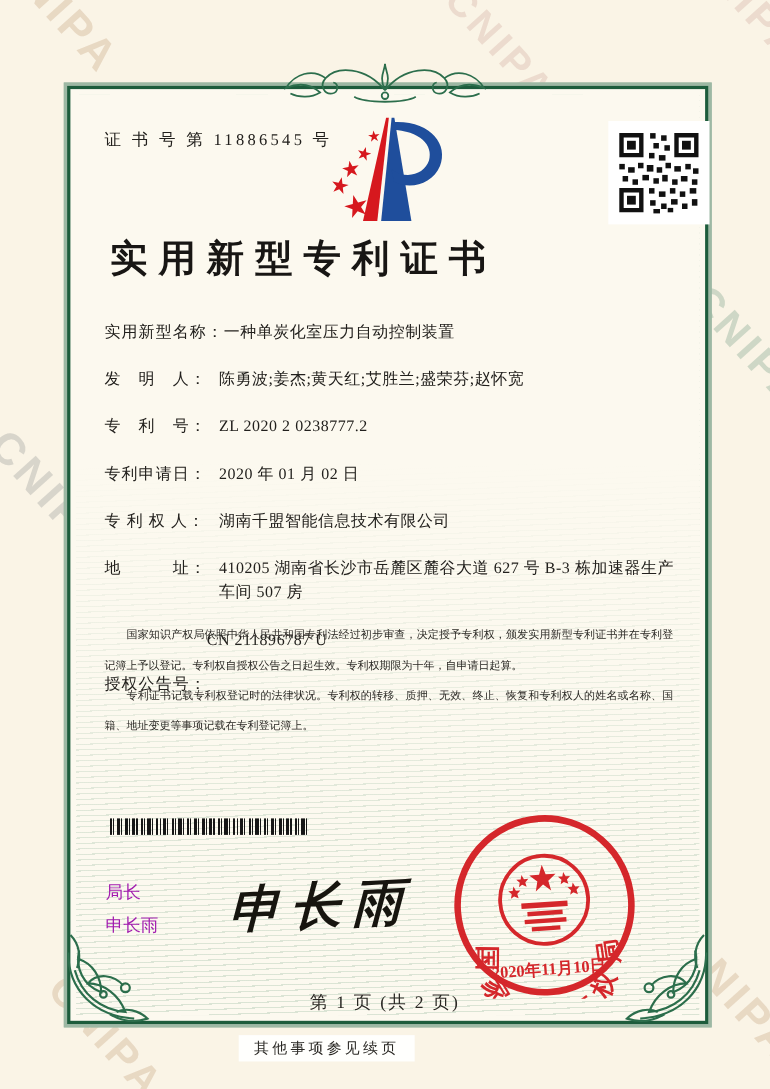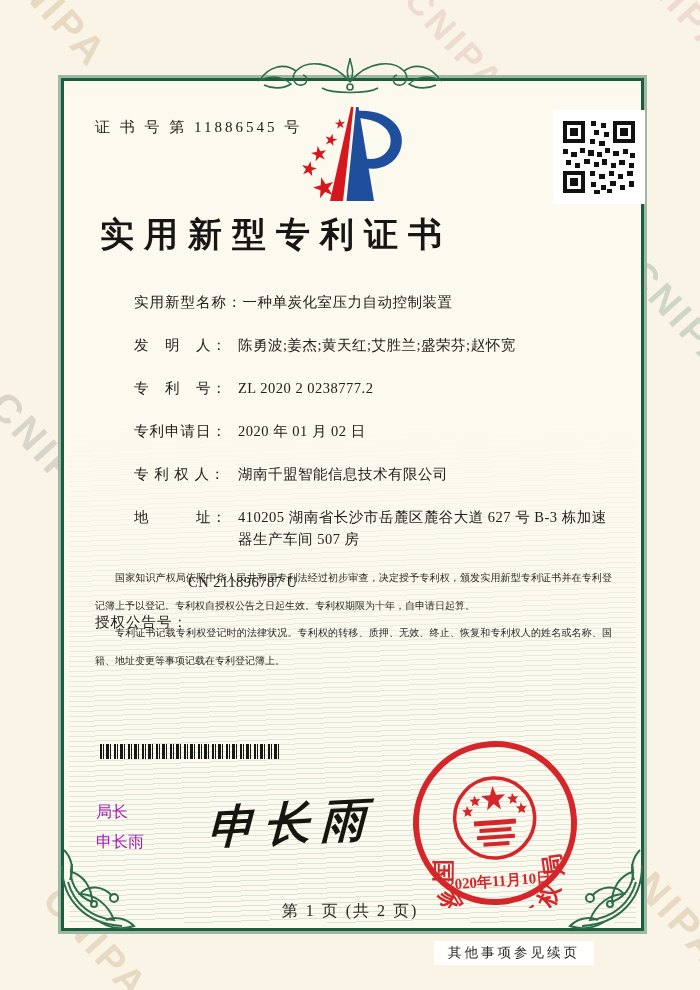--- a/index.html
+++ b/index.html
@@ -32,21 +32,21 @@
   
   .content{position:absolute;inset:0;z-index:4;color:#22201d;}
   .cert-no{position:absolute;left:95px;top:118px;font-size:15px;letter-spacing:3px;}
   .logo{position:absolute;left:288px;top:104px;width:124px;height:104px;}
   .qr{position:absolute;left:553px;top:110px;width:92px;height:94px;background:#fff;
       display:flex;align-items:center;justify-content:center;}
   .title{position:absolute;left:0;top:212px;width:552px;text-align:center;
          font-size:34px;font-weight:700;letter-spacing:10px;color:#181614;}
 
   .fields{position:absolute;left:95px;top:291px;width:520px;font-size:14.5px;}
-  .frow{display:flex;margin-bottom:21px;line-height:22px;margin-left:39px;}
+  .frow{display:flex;margin-bottom:21px;line-height:22px;}
   .flabel{flex:0 0 104px;white-space:nowrap;letter-spacing:1px;}
   .fvalue{flex:1;letter-spacing:0.5px;}
   .addr-value{max-width:418px;}
   .grant-row{display:flex;margin-bottom:0;line-height:22px;}
   .grant-pair1{flex:0 0 266px;display:flex;}
   .grant-pair2{display:flex;}
 
   .paras{position:absolute;left:95px;top:564px;width:517px;font-size:10px;
          line-height:27.5px;color:#2a2824;text-align:justify;}
   .paras p{margin:0;text-indent:2em;}
@@ -58,21 +58,21 @@
 
   .signatory{position:absolute;left:96px;top:797px;font-size:16px;line-height:30px;color:#a21caf;}
   .autograph{position:absolute;left:208px;top:778px;width:170px;height:92px;
      font-size:46px;font-style:italic;font-weight:600;letter-spacing:10px;
      transform:rotate(-3deg) skewX(-4deg);color:#17150f;line-height:92px;white-space:nowrap;}
 
   .seal{position:absolute;left:410px;top:738px;width:170px;height:170px;opacity:0.93;}
 
   .page-info{position:absolute;left:0;top:901px;width:700px;text-align:center;
      font-size:16px;letter-spacing:2px;color:#2a2824;}
-  .footer-note{position:absolute;left:0;top:941px;width:594px;text-align:right;z-index:5;}
+  .footer-note{position:absolute;left:0;top:941px;width:594px;text-align:center;z-index:5;}
   .footer-note span{display:inline-block;background:rgba(255,255,255,0.92);
      padding:3px 14px;font-size:13.5px;letter-spacing:3px;color:#2a2824;}
 </style>
 </head>
 <body>
 
 <div class="page">
 
   <span class="wm wm-tan" style="left:-18px;top:-14px;font-size:40px;">CNIPA</span>
   <span class="wm wm-pink" style="left:610px;top:-20px;font-size:38px;">CNIPA</span>

